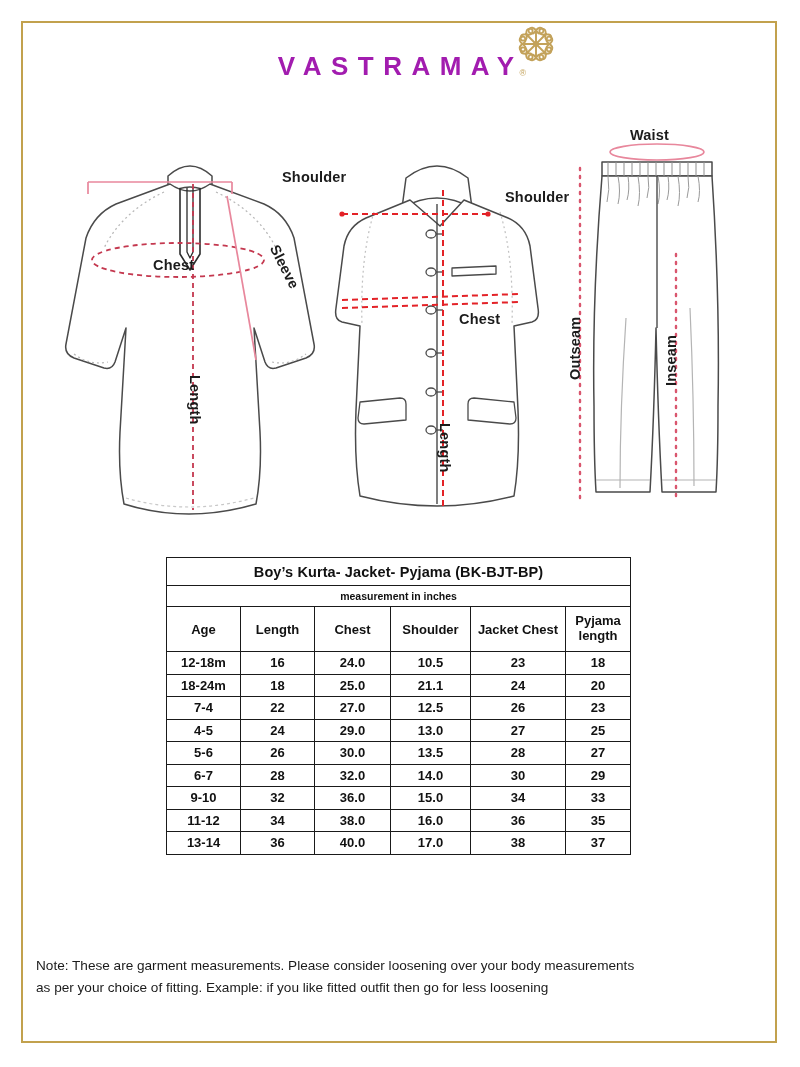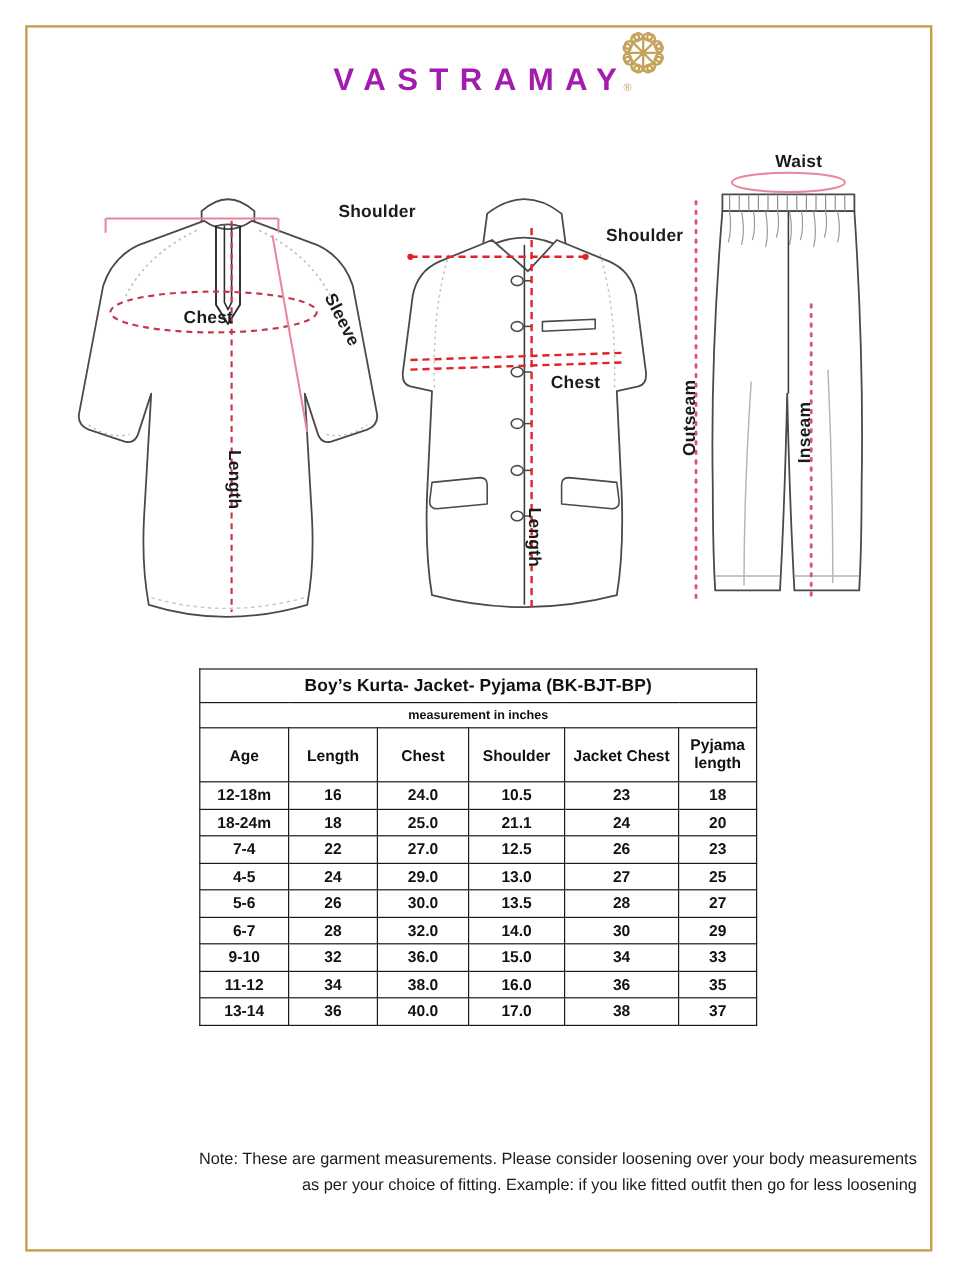--- a/index.html
+++ b/index.html
@@ -155,21 +155,21 @@
   col.c-shoulder { width: 80px; }
   col.c-jacket   { width: 95px; }
   col.c-pyjama   { width: 65px; }
 
   
   .note {
     position: absolute;
     left: 36px;
     top: 955px;
     width: 728px;
-    text-align: right;
+    text-align: left;
     font-family: "Liberation Sans", sans-serif;
     font-size: 13.6px;
     color: #1b1b1b;
     line-height: 1.65;
   }
   .note .l2 { display: block; }
 </style>
 </head>
 <body>
 
@@ -343,21 +343,21 @@
         <path d="M38 362 L92 362" fill="none" stroke="#b4b4b4" stroke-width="1.2"></path>
         <path d="M104 362 L158 362" fill="none" stroke="#b4b4b4" stroke-width="1.2"></path>
       </g>
 
       <ellipse cx="99" cy="34" rx="47" ry="8" fill="none" stroke="#e8879c" stroke-width="1.7"></ellipse>
 
       <path d="M22 50 L22 384" fill="none" stroke="#d9566e" stroke-width="2.4" stroke-dasharray="2 6" stroke-linecap="round"></path>
 
       <path d="M118 136 L118 380" fill="none" stroke="#d9566e" stroke-width="2.4" stroke-dasharray="2 6" stroke-linecap="round"></path>
     </svg>
-    <span class="dlabel" style="left:72px; top:9px;margin-left:16px;">Waist</span>
+    <span class="dlabel" style="left:72px; top:9px;">Waist</span>
     <span class="dlabel vert" style="left:9px; top:262px;">Outseam</span>
     <span class="dlabel vert" style="left:105px; top:268px;">Inseam</span>
   </div>
 
 </div>
 
 <div class="size-table-wrap">
   <table class="size-table">
     <colgroup>
       <col class="c-age">

